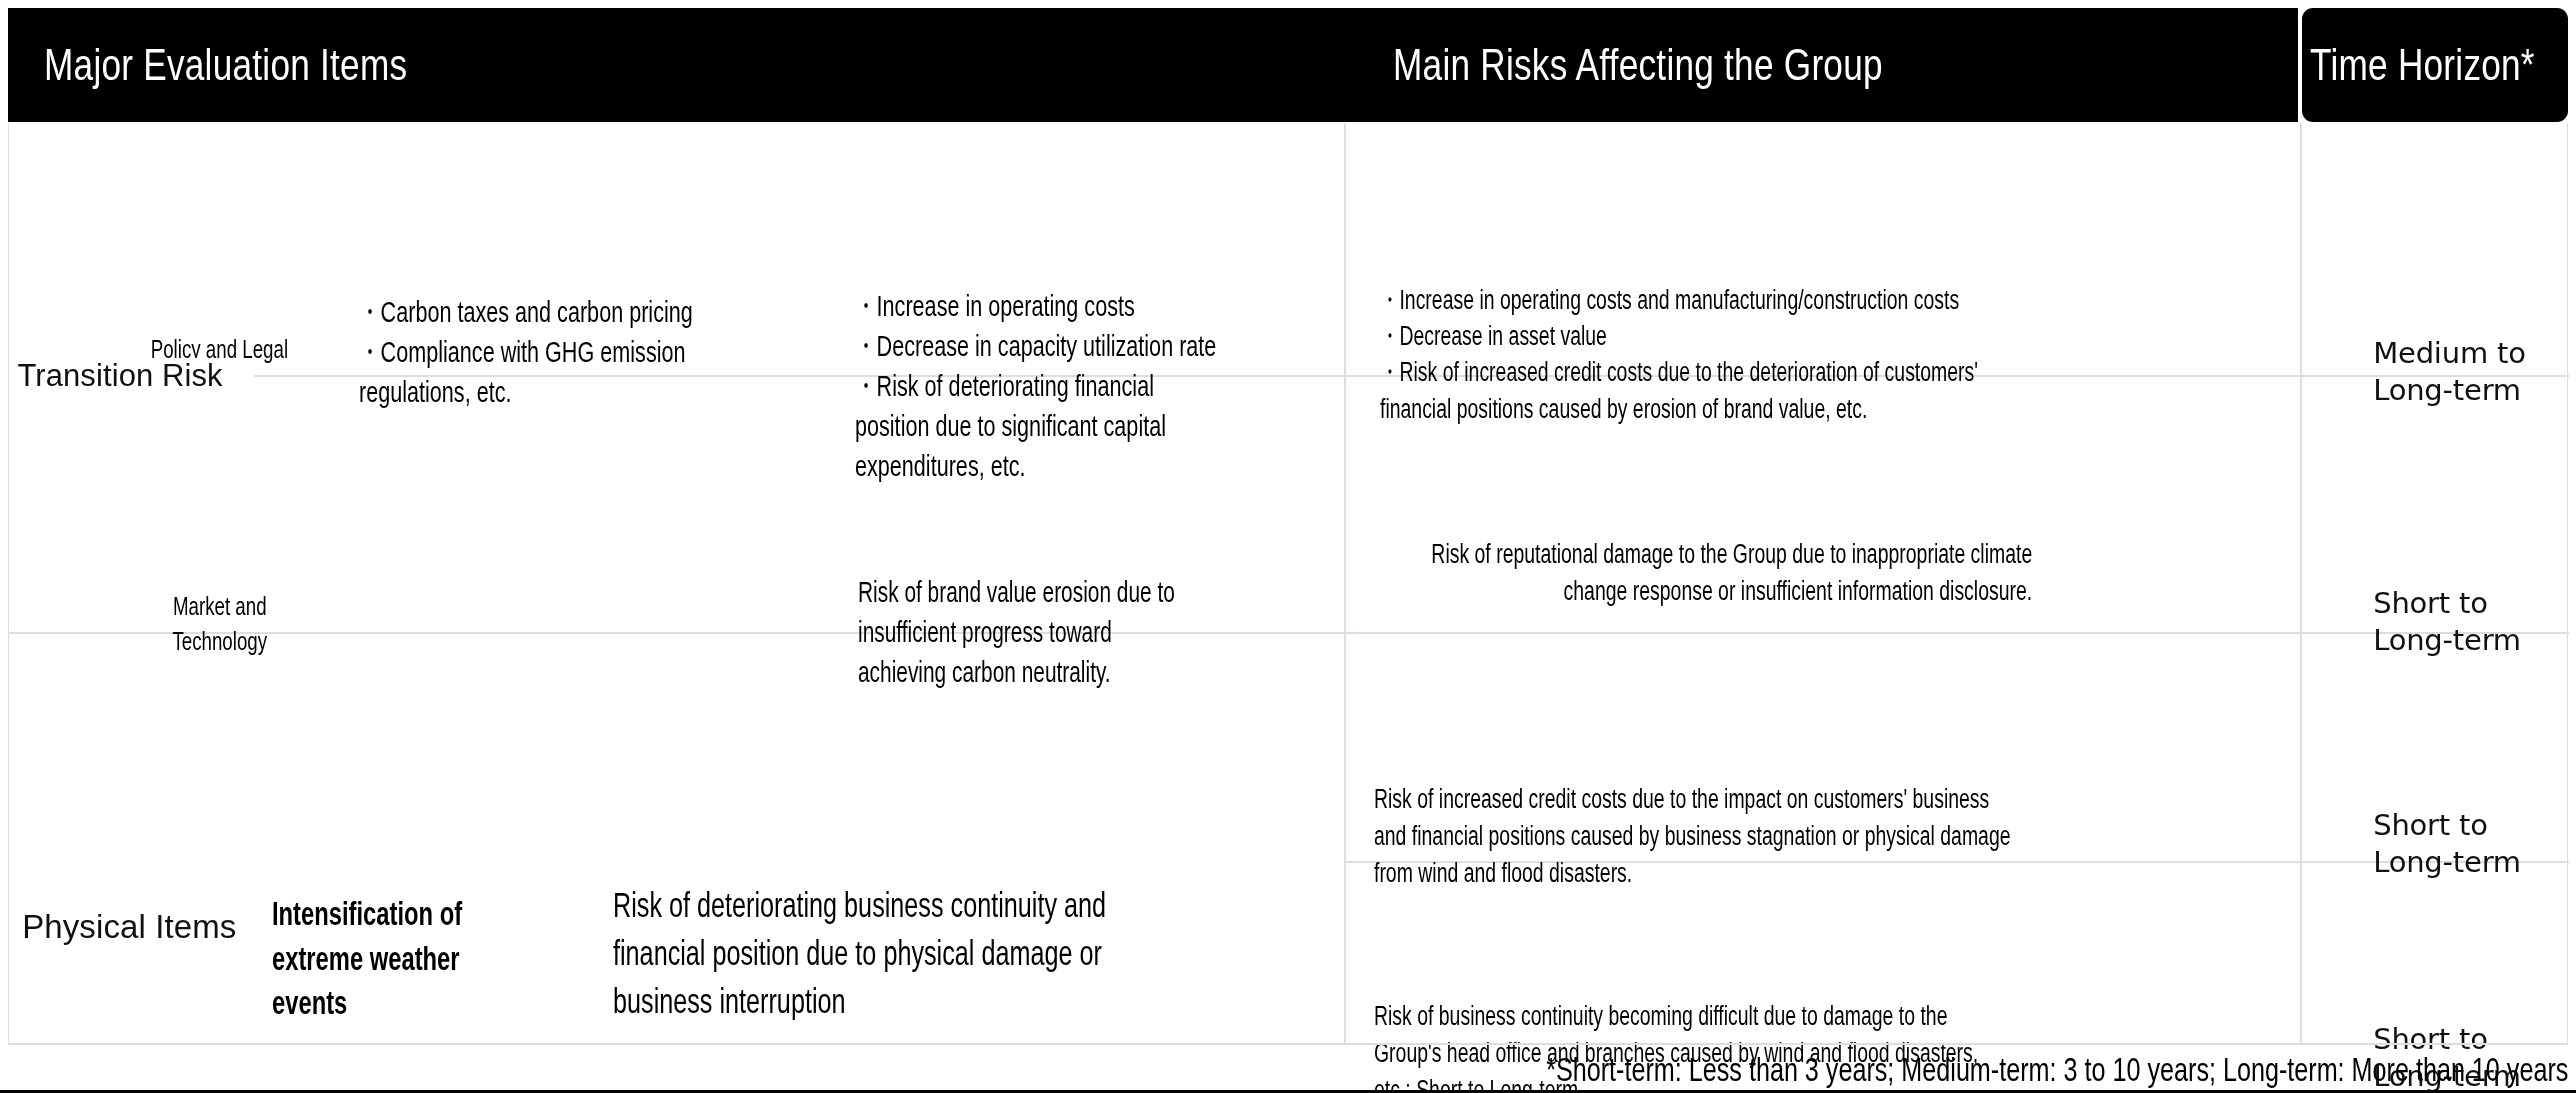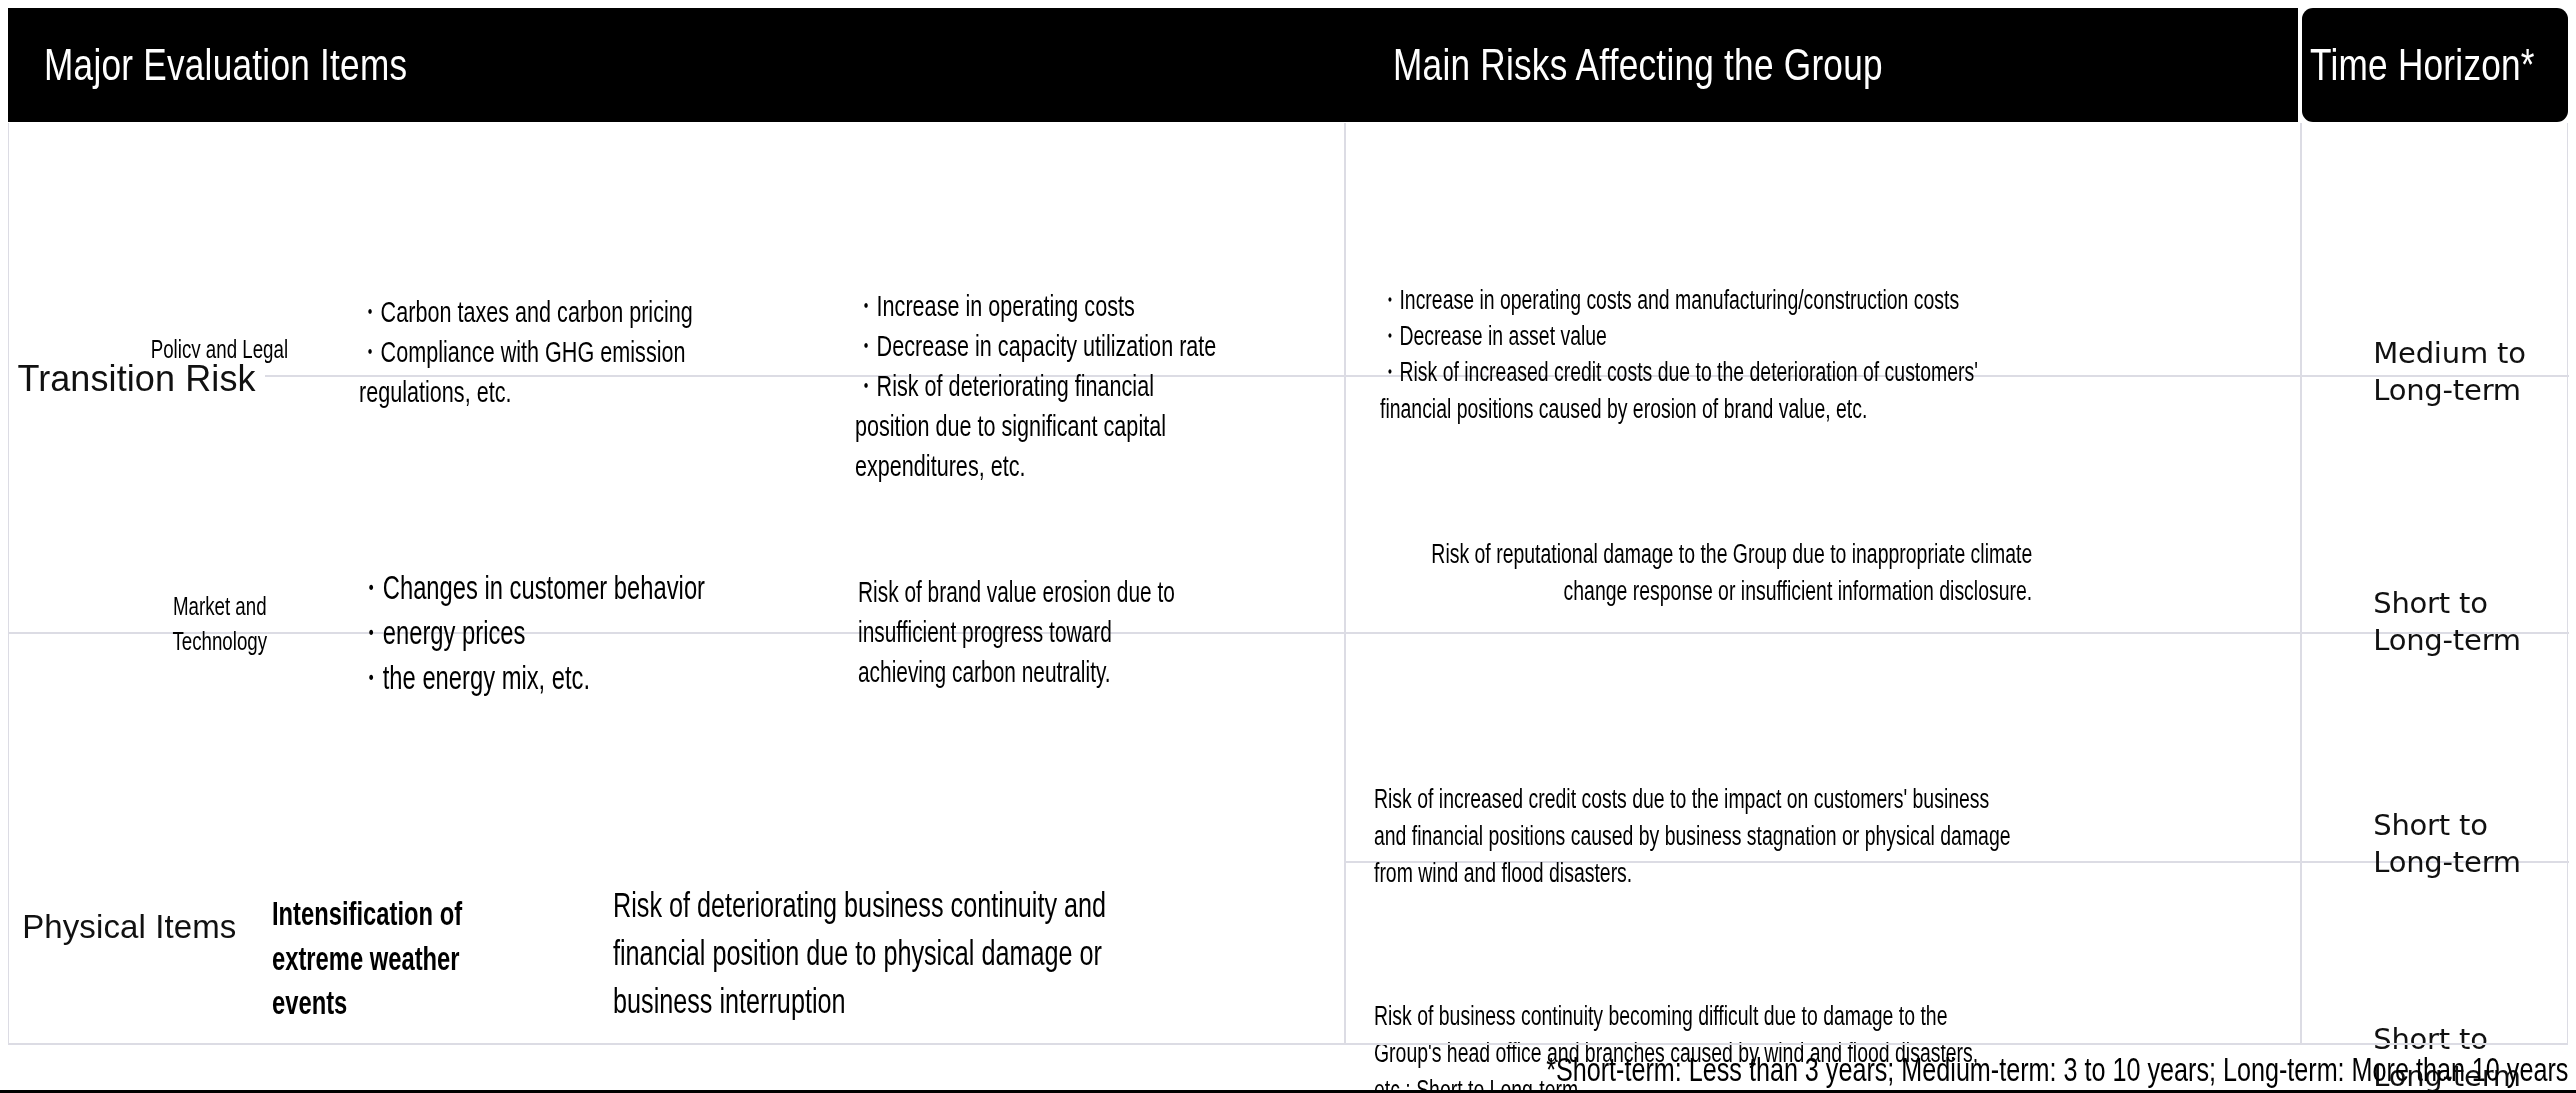--- a/index.html
+++ b/index.html
@@ -87,21 +87,21 @@
     white-space: pre;
   }
   .body-txt.ctr {
     transform-origin: center top;
   }
 
   
   .catlabel {
     position: absolute;
     font-family: "Liberation Sans", "DejaVu Sans", sans-serif;
-    font-size: 36px;
+    font-size: 31px;
     color: #111111;
     background: #ffffff;
     white-space: nowrap;
     letter-spacing: 0.1px;
     padding-right: 9.3px;
     z-index: 5;
   }
 
   
   .th {
@@ -203,25 +203,20 @@
     </div>
 
     <div class="th" style="left:2318px; top:212px; width:245px;">Medium to
 Long-term</div>
 
     <div class="cell" style="left:82px; top:466px; width:257px; text-align:center;">
       <div class="body-txt ctr" style="font-size:26px; line-height:1.33; display:inline-block;">Market and
 Technology</div>
     </div>
 
-    <div class="cell" style="left:350px; top:443px; width:502px;">
-      <div class="body-txt" style="font-size:33px; line-height:1.36;">・Changes in customer behavior
-・energy prices
-・the energy mix, etc.</div>
-    </div>
 
     <div class="cell" style="left:849px; top:449px; width:490px;">
       <div class="body-txt" style="font-size:29px; line-height:1.38;">Risk of brand value erosion due to
 insufficient progress toward
 achieving carbon neutrality.</div>
     </div>
 
     <div class="cell" style="left:1368px; top:413px; width:910px;text-align:right;">
       <div class="body-txt" style="font-size:27px; line-height:1.38;">Risk of reputational damage to the Group due to inappropriate climate
 change response or insufficient information disclosure.</div>

